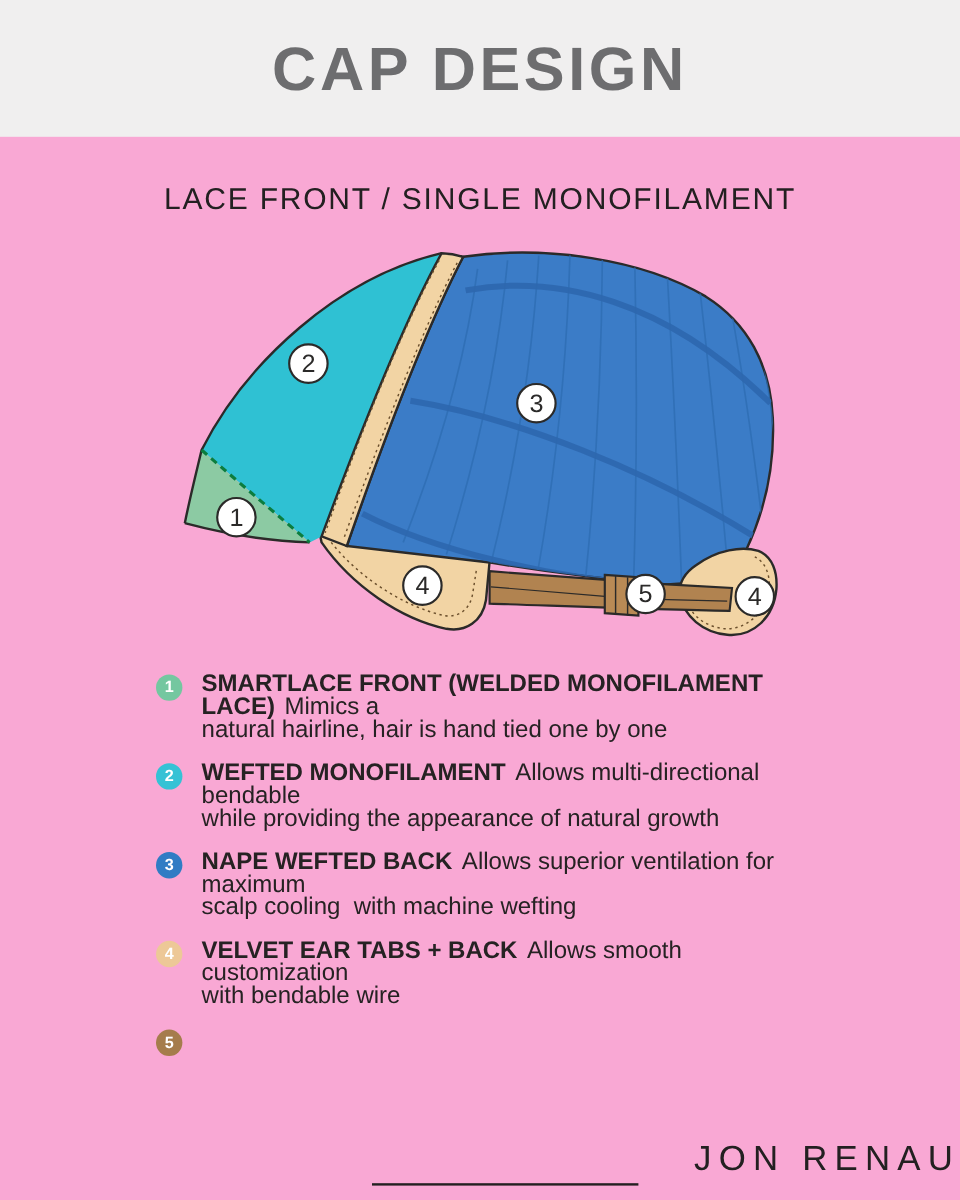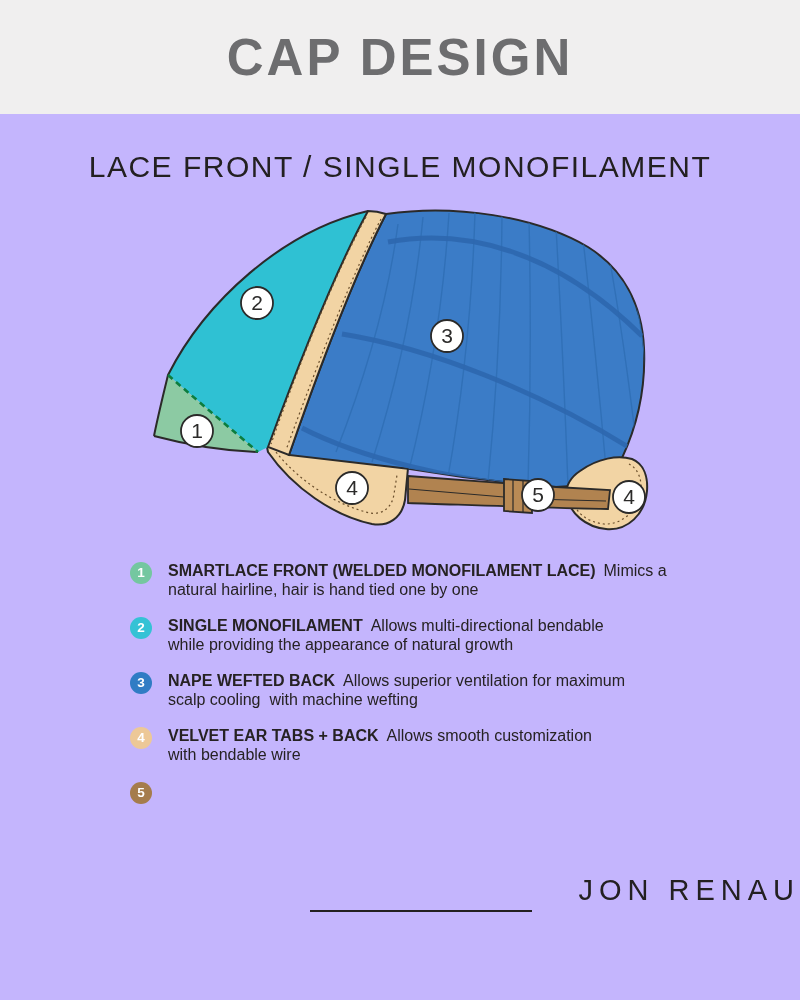--- a/index.html
+++ b/index.html
@@ -1,37 +1,37 @@
 <!DOCTYPE html>
 <html><head>
 <meta charset="utf-8">
 <style>
   * { margin: 0; padding: 0; box-sizing: border-box; }
   html, body { background: #ffffff; }
   .page {
     position: relative;
     width: 800px; height: 1000px;
     margin: 0 auto;
-    background: #c4b5fd;
+    background: #f9a8d4;
     font-family: "Liberation Sans", sans-serif;
     color: #232021;
     overflow: hidden;
   }
   .header {
     height: 114px;
     display: flex; align-items: center; justify-content: center;
   }
   .header h1 {
     font-size: 51px; font-weight: bold; letter-spacing: 3px;
     color: #6d6d6f;
   }
   .subtitle {
     margin-top: 37px;
     text-align: center;
-    font-size: 30px; font-weight: normal; letter-spacing: 1.5px;
+    font-size: 25px; font-weight: normal; letter-spacing: 1.5px;
     color: #232021;
     line-height: 31px;
   }
   svg.diagram { display: block; }
   .cap-outline { fill: none; stroke: #2b2a29; stroke-width: 2; }
   .stitch { fill: none; stroke: #6b4f2c; stroke-width: 1.2; stroke-dasharray: 2 3; }
   .weft-thin { fill: none; stroke-width: 1.4; opacity: 0.75; }
   .weft-band { fill: none; stroke-width: 5; opacity: 0.9; }
   .callout circle { fill: #ffffff; stroke: #2b2a29; stroke-width: 1.8; }
   .callout text {
@@ -48,21 +48,21 @@
   }
   .lnum {
     flex: 0 0 22px;
     width: 22px; height: 22px; border-radius: 50%;
     margin-top: 1px;
     color: #ffffff; font-size: 13.5px; font-weight: bold;
     line-height: 22px; text-align: center;
   }
   .ltext {
     width: 600px;
-    font-size: 16px; line-height: 19px; color: #262223;
+    font-size: 20px; line-height: 19px; color: #262223;
   }
   .ltitle { font-weight: bold; }
   .ldesc { white-space: pre-wrap; margin-left: 8px; }
   .footer { margin-top: 70px; text-align: right; padding-left: 42px; }
   .brand {
     font-size: 29px; letter-spacing: 6px; padding-left: 6px;
     color: #232021; line-height: 32px;
   }
   .brand-divider {
     width: 222px; height: 2px; background: #232021;
@@ -171,21 +171,21 @@
   </svg>
 
   <div class="legend">
     <div class="legend-item">
       <span class="lnum" style="background-color: rgb(116, 199, 160);">1</span>
       <p class="ltext"><b class="ltitle">SMARTLACE FRONT (WELDED MONOFILAMENT LACE)</b><span class="ldesc">Mimics a
 natural hairline, hair is hand tied one by one</span></p>
     </div>
     <div class="legend-item">
       <span class="lnum" style="background-color: rgb(53, 194, 213);">2</span>
-      <p class="ltext"><b class="ltitle">SINGLE MONOFILAMENT</b><span class="ldesc">Allows multi-directional bendable
+      <p class="ltext"><b class="ltitle">WEFTED MONOFILAMENT</b><span class="ldesc">Allows multi-directional bendable
 while providing the appearance of natural growth</span></p>
     </div>
     <div class="legend-item">
       <span class="lnum" style="background-color: rgb(48, 124, 196);">3</span>
       <p class="ltext"><b class="ltitle">NAPE WEFTED BACK</b><span class="ldesc">Allows superior ventilation for maximum
 scalp cooling  with machine wefting</span></p>
     </div>
     <div class="legend-item">
       <span class="lnum" style="background-color: rgb(237, 200, 151);">4</span>
       <p class="ltext"><b class="ltitle">VELVET EAR TABS + BACK</b><span class="ldesc">Allows smooth customization

